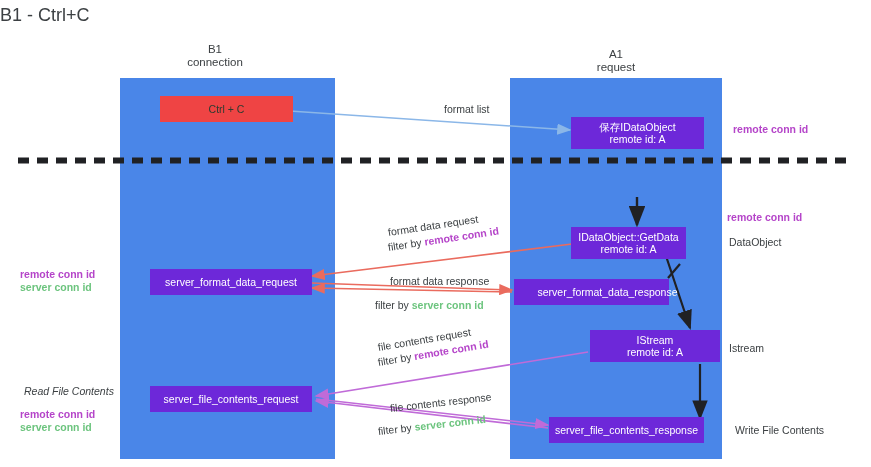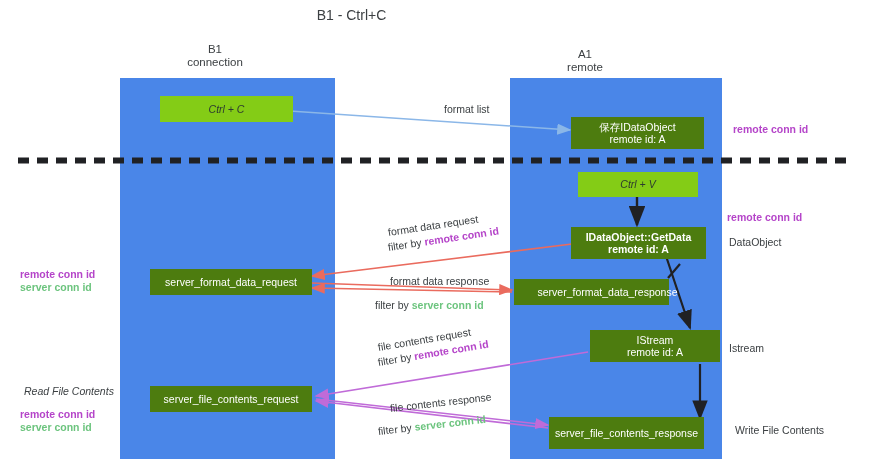--- a/index.html
+++ b/index.html
@@ -9,21 +9,21 @@
     font-family:"Liberation Sans", sans-serif;
     position:relative;
     overflow:hidden;
     color:#3c4043;
   }
   #canvas{position:absolute;left:0;top:0;width:871px;height:467px;}
 
   
   .title{
     position:absolute;left:0;top:6px;width:703px;
-    text-align:center;font-size:14px;line-height:19px;
+    font-size:18px;line-height:19px;
     color:#3c4043;
   }
 
   
   .colhdr{
     position:absolute;text-align:center;font-size:11.5px;line-height:13px;
     color:#3c4043;
   }
 
   
@@ -33,22 +33,22 @@
   .box{
     position:absolute;
     display:flex;flex-direction:column;
     align-items:center;justify-content:center;
     text-align:center;
     font-size:10.5px;line-height:12.5px;
     color:#ffffff;
     box-sizing:border-box;
     padding:2px 4px;
   }
-  .box.orange{background:#4d7c0f;}
-  .box.green{background:#84cc16;color:#2d3b30;font-style:italic;}
+  .box.orange{background:#6d28d9;}
+  .box.green{background:#ef4444;color:#2d3b30;}
   .box .l1{white-space:nowrap;}
   .box .l2{white-space:nowrap;}
 
   
   .lbl{
     position:absolute;font-size:10.5px;line-height:13px;
     white-space:nowrap;color:#3c4043;
   }
   .purple{color:#b545c9;font-weight:bold;}
   .green-t{color:#6cc47e;font-weight:bold;}
@@ -65,23 +65,23 @@
 <div id="canvas">
 
   <div class="title">
     <div>B1 - Ctrl+C</div>
   </div>
 
   <div class="colhdr" style="left:155px;top:36px;width:120px;margin-top:7px;">
     <div>B1</div>
     <div>connection</div>
   </div>
-  <div class="colhdr" style="left:525px;top:48px;width:120px;text-align:center;">
+  <div class="colhdr" style="left:556px;top:48px;width:120px;text-align:center;">
     <div>A1</div>
-    <div>remote</div>
+    <div>request</div>
   </div>
 
   <div class="lane" style="left:120px;top:78px;width:215px;height:381px;"></div>
   <div class="lane" style="left:510px;top:78px;width:212px;height:381px;"></div>
 
   <svg class="overlay" viewBox="0 0 871 467">
     <defs>
       <marker id="ah-blue" markerWidth="9" markerHeight="7" refX="8" refY="3.5" orient="auto">
         <path d="M0,0 L9,3.5 L0,7 z" fill="#8bb7e8"></path>
       </marker>
@@ -131,39 +131,36 @@
 
   <div class="box orange" style="left:150px;top:386px;width:162px;height:26px;">
     <span class="l1">server_file_contents_request</span>
   </div>
 
   <div class="box orange" style="left:571px;top:117px;width:133px;height:32px;">
     <span class="l1">保存IDataObject</span>
     <span class="l2">remote id: A</span>
   </div>
 
-  <div class="box green" style="left:578px;top:172px;width:120px;height:25px;">
-    <span class="l1">Ctrl + V</span>
-  </div>
 
-  <div class="box orange" style="left:571px;top:227px;width:135px;height:32px;font-weight:bold;">
+  <div class="box orange" style="left:571px;top:227px;width:115px;height:32px;">
     <span class="l1">IDataObject::GetData</span>
     <span class="l2">remote id: A</span>
   </div>
 
   <div class="box orange" style="left:514px;top:279px;width:155px;height:26px;padding-left:36px;">
     <span class="l1">server_format_data_response</span>
   </div>
 
   <div class="box orange" style="left:590px;top:330px;width:130px;height:32px;">
     <span class="l1">IStream</span>
     <span class="l2">remote id: A</span>
   </div>
 
-  <div class="box orange" style="left:549px;top:417px;width:155px;height:32px;">
+  <div class="box orange" style="left:549px;top:417px;width:155px;height:26px;">
     <span class="l1">server_file_contents_response</span>
   </div>
 
   <div class="lbl" style="left:400px;top:103px;margin-left:44px;">format list</div>
 
   <div class="lbl rot-req" style="left:388px;top:226px;">format data request</div>
   <div class="lbl rot-req" style="left:388px;top:241px;">
     <span>filter by </span><span class="purple">remote conn id</span>
   </div>
 

